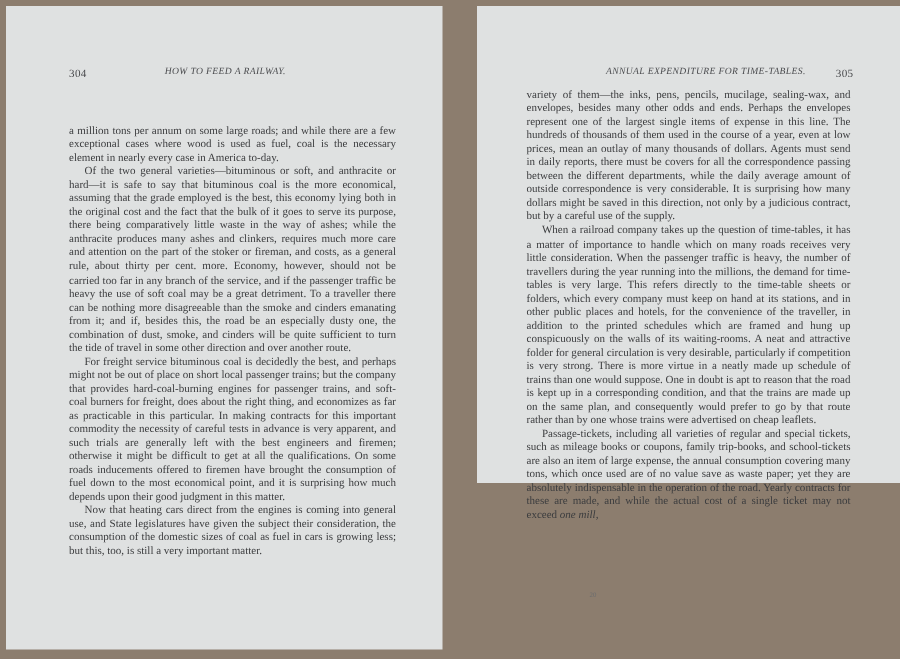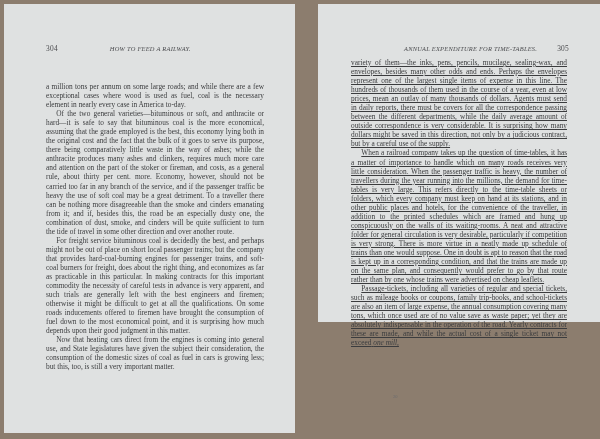--- a/index.html
+++ b/index.html
@@ -13,35 +13,35 @@
   .page {
     position:absolute;
     background:#dfe1e1;
     color:#3b3c3e;
   }
   .page.left { left:4px; top:4px; width:291px; height:429px; }
   .page.right { left:318px; top:4px; width:293px; height:318px; }
   .head {
     position:absolute; top:40px;
     font-size:6.4px; letter-spacing:0.25px;
-    display:flex; align-items:center;
+    display:flex; align-items:flex-start;
     color:#4a4b4e;
   }
   .left .head { left:42px; width:218px; }
   .right .head { left:65px; width:186px; justify-content:flex-end; }
   .runhead { font-style:italic; text-transform:uppercase; }
   .left .pnum { margin-right:52px; font-size:7.4px; }
   .right .pnum { margin-left:20px; font-size:7.4px; }
   .body-text {
     position:absolute; top:54px;
     font-size:7.35px; line-height:9.05px;
     text-align:justify;
   }
   .left .body-text { left:42px; width:218px;margin-top:24px; }
-  .right .body-text { left:33px; width:216px;text-decoration:underline; }
+  .right .body-text { left:33px; width:216px; }
   .body-text p { margin:0; text-indent:1.4em; }
   .body-text p.cont { text-indent:0; }
   .sig {
     position:absolute; font-size:4.5px; color:#6b6c6e;
   }
   .right .sig { left:75px; top:390px; }
   em { font-style:italic;margin-top:26px; }
 </style>
 </head>
 <body>

